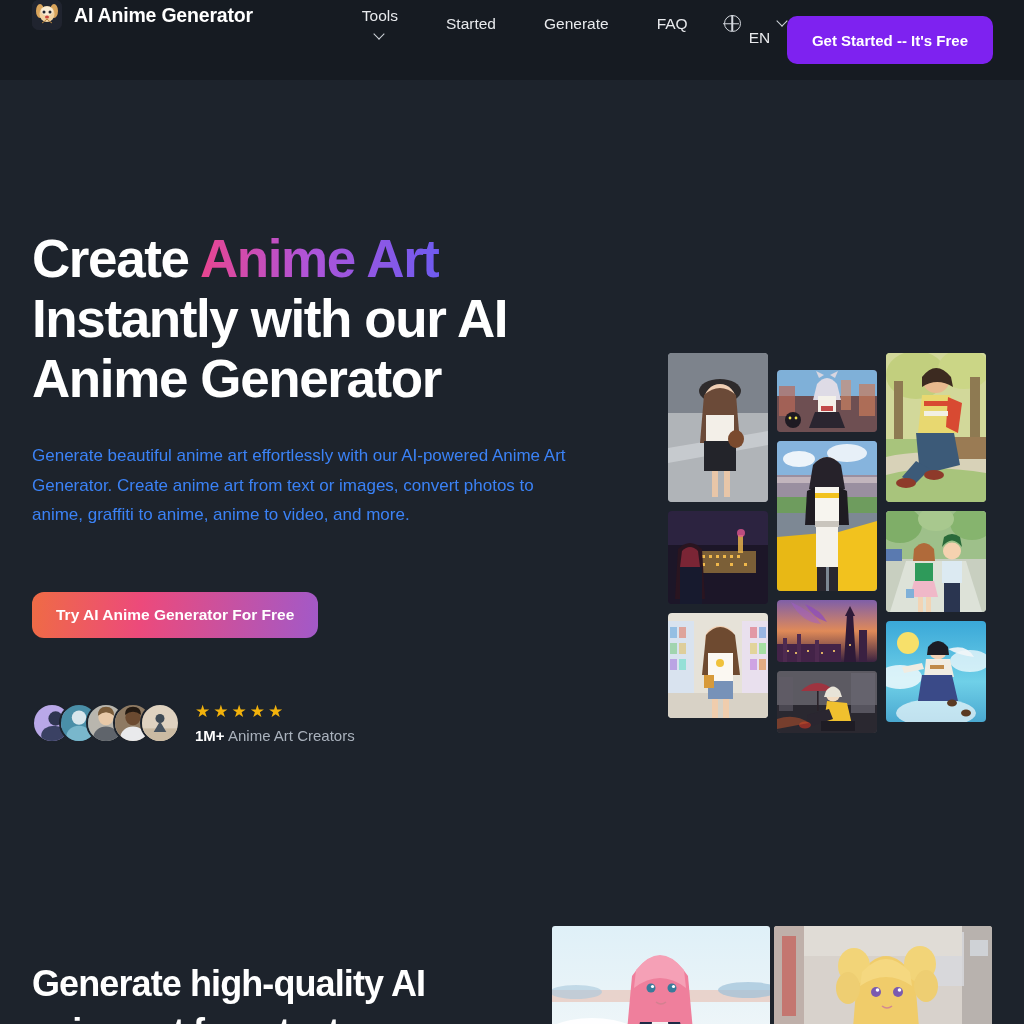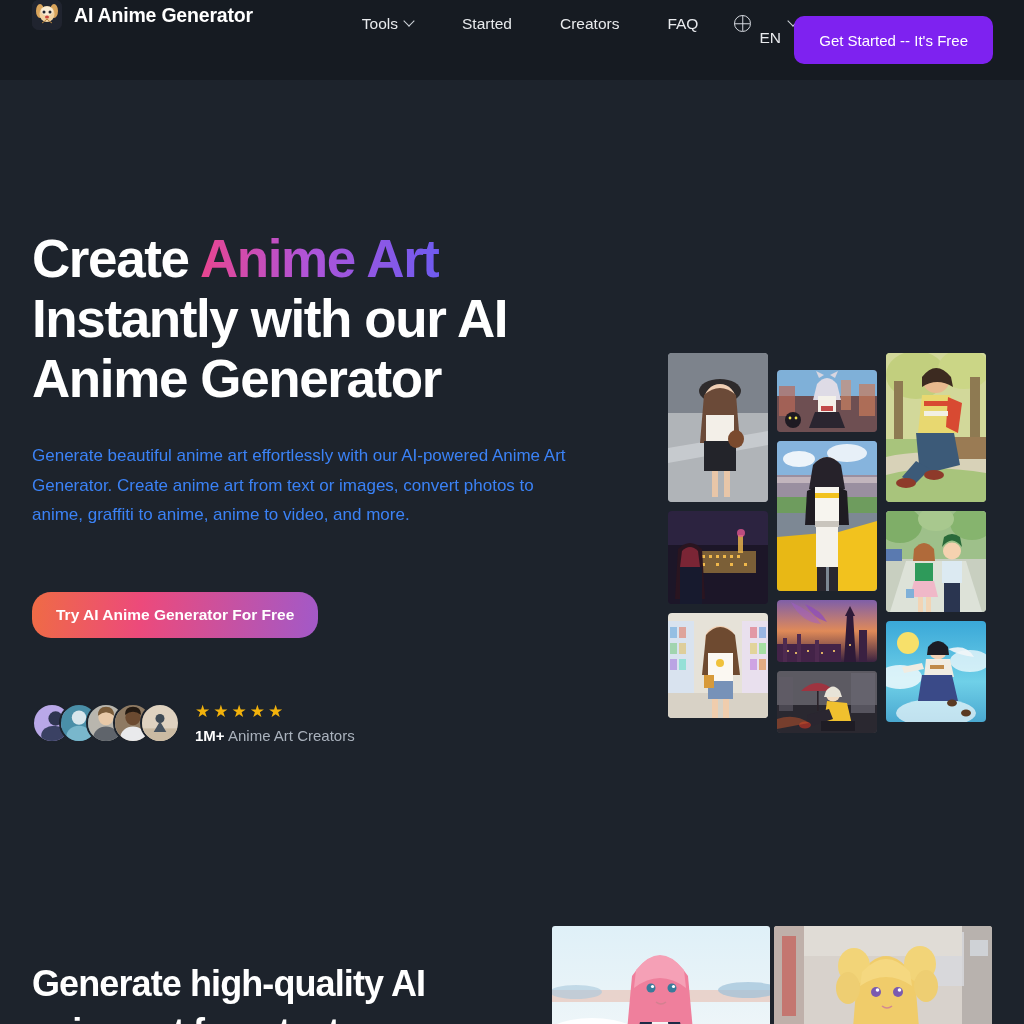--- a/index.html
+++ b/index.html
@@ -19,21 +19,21 @@
   .brand-logo {
     width:30px; height:30px; border-radius:7px;
     background:linear-gradient(150deg,#2b2f3a 0%,#1a1d26 100%);
     display:flex; align-items:center; justify-content:center;
     font-size:19px; line-height:1; overflow:hidden;
   }
   .brand-name { color:#fff; font-size:19.5px; font-weight:bold; letter-spacing:-0.2px; }
   .nav { display:flex; align-items:center; gap:0; margin-left:85px; }
   .nav-item {
     color:#e8eaed; font-size:15.5px; padding:0 24px;
-    display:flex; align-items:center; gap:7px; cursor:pointer; white-space:nowrap;
+    display:flex; align-items:center; gap:7px; cursor:pointer; white-space:nowrap;flex-direction:column;
   }
   .chev { display:inline-block; width:9px; height:9px; position:relative; top:-2px; }
   .chev::before {
     content:""; position:absolute; left:0; top:0;
     width:7px; height:7px;
     border-right:1.6px solid #cfd4da; border-bottom:1.6px solid #cfd4da;
     transform:rotate(45deg);
   }
   .lang { display:flex; align-items:center; gap:8px; padding:0 6px 0 12px; cursor:pointer; }
   .globe {
@@ -45,41 +45,41 @@
     background:#d4d8de; transform:translateX(-50%);
   }
   .globe::after {
     content:""; position:absolute; top:50%; left:-1.5px; width:16px; height:1.5px;
     background:#d4d8de; transform:translateY(-50%);
   }
   .lang-code { color:#e8eaed; font-size:15.5px;margin-top:29px; }
   .cta-top {
     position:absolute; right:31px; top:16px;
     height:48px; padding:0 25px; border-radius:10px;
-    background:#7e22f0; color:#fff; font-size:15px; font-weight:normal;
+    background:#7e22f0; color:#fff; font-size:15px; font-weight:bold;
     display:flex; align-items:center; justify-content:center;
     border:none; cursor:pointer; font-family:inherit; white-space:nowrap;
   }
   
   .hero { position:relative; width:1024px; }
   .hero-left { position:absolute; left:32px; top:80px; width:560px; }
   h1.hero-title {
     color:#fff; font-size:53px; line-height:60px; font-weight:bold;
     letter-spacing:-1.4px; margin-top:69px;
   }
   .grad-text {
     background:linear-gradient(90deg,#e8458f 0%,#b054d8 45%,#6f5bf0 100%);
     -webkit-background-clip:text; background-clip:text;
     -webkit-text-fill-color:transparent; color:transparent;
   }
   p.hero-sub {
     color:#3b82f6; font-size:17px; line-height:29.5px; margin-top:32px; width:540px;
   }
   .cta-hero {
-    margin-top:62px; height:46px; padding:0 24px; border-radius:19px;
+    margin-top:62px; height:46px; padding:0 24px; border-radius:12px;
     background:linear-gradient(95deg,#ef6b45 0%,#ec4a7b 38%,#a259c8 100%);
     color:#fff; font-size:15.5px; font-weight:bold;
     display:inline-flex; align-items:center; border:none; cursor:pointer;
     font-family:inherit;
   }
   .social { display:flex; align-items:center; gap:15px; margin-top:65px; }
   .avatars { display:flex; }
   .av {
     width:40px; height:40px; border-radius:50%;
     border:2px solid #1d232c; margin-left:-13px;
@@ -138,21 +138,21 @@
 
   <div class="nav">
     <div class="nav-item">
       <span>Tools</span>
       <span class="chev"></span>
     </div>
     <div class="nav-item">
       <span>Started</span>
     </div>
     <div class="nav-item">
-      <span>Creators</span>
+      <span>Generate</span>
     </div>
     <div class="nav-item">
       <span>FAQ</span>
     </div>
     <div class="lang">
       <span class="globe"></span>
       <span class="lang-code">EN</span>
       <span class="chev"></span>
     </div>
   </div>

